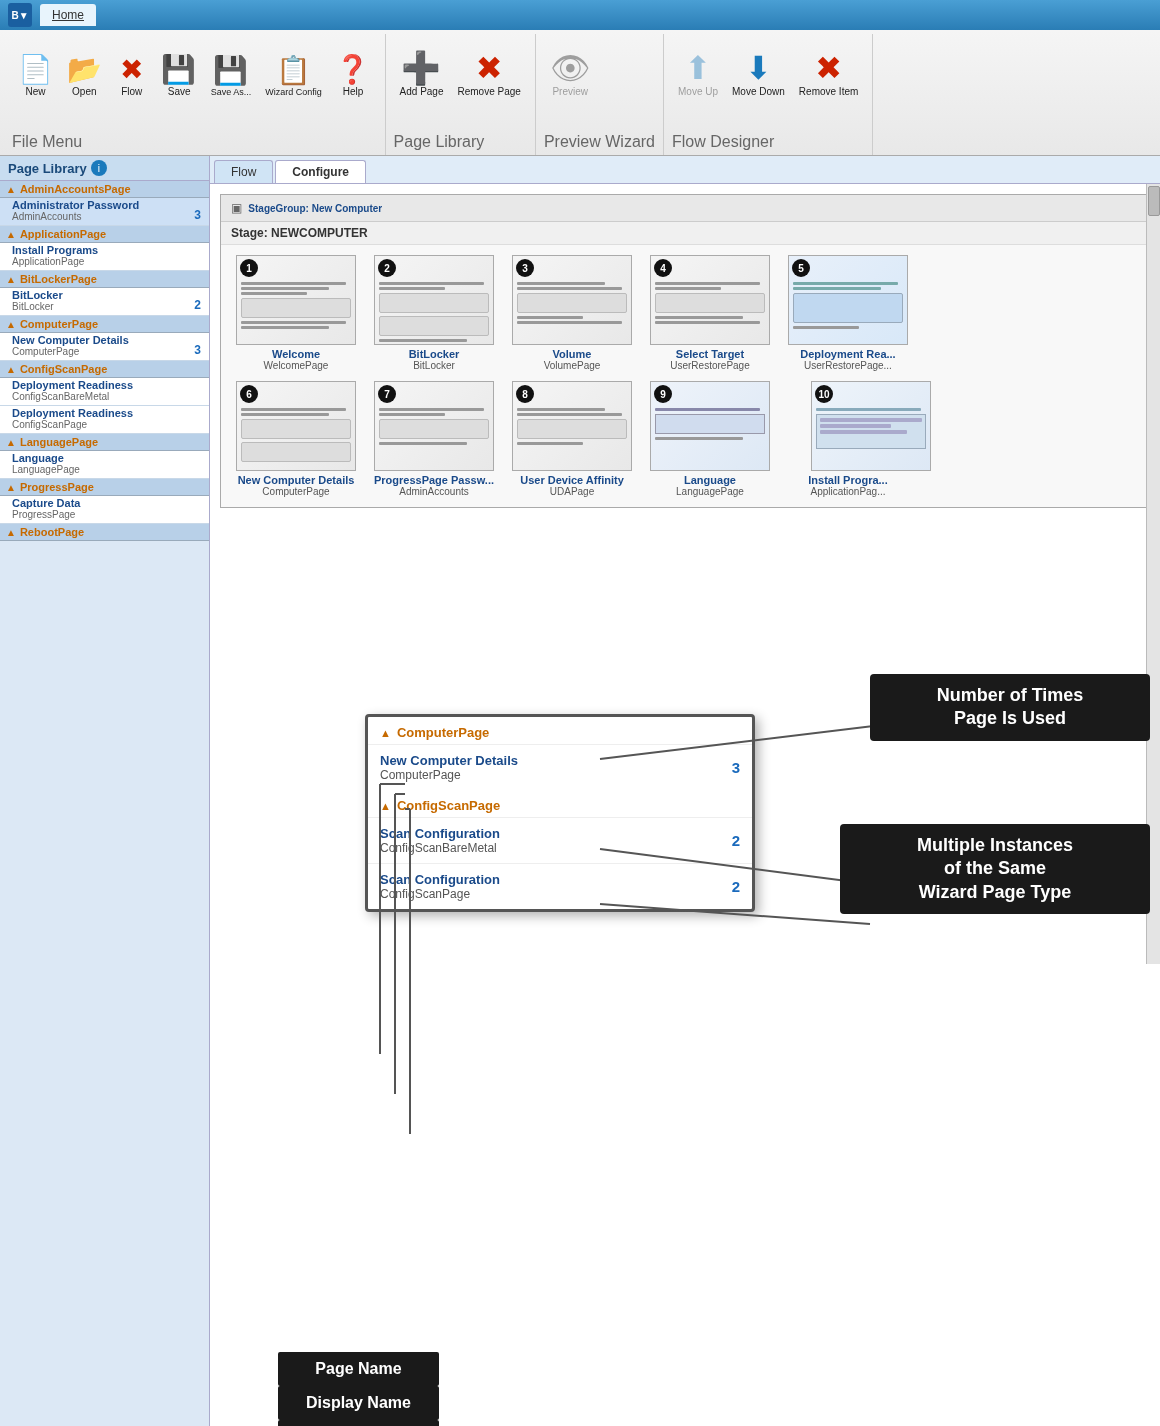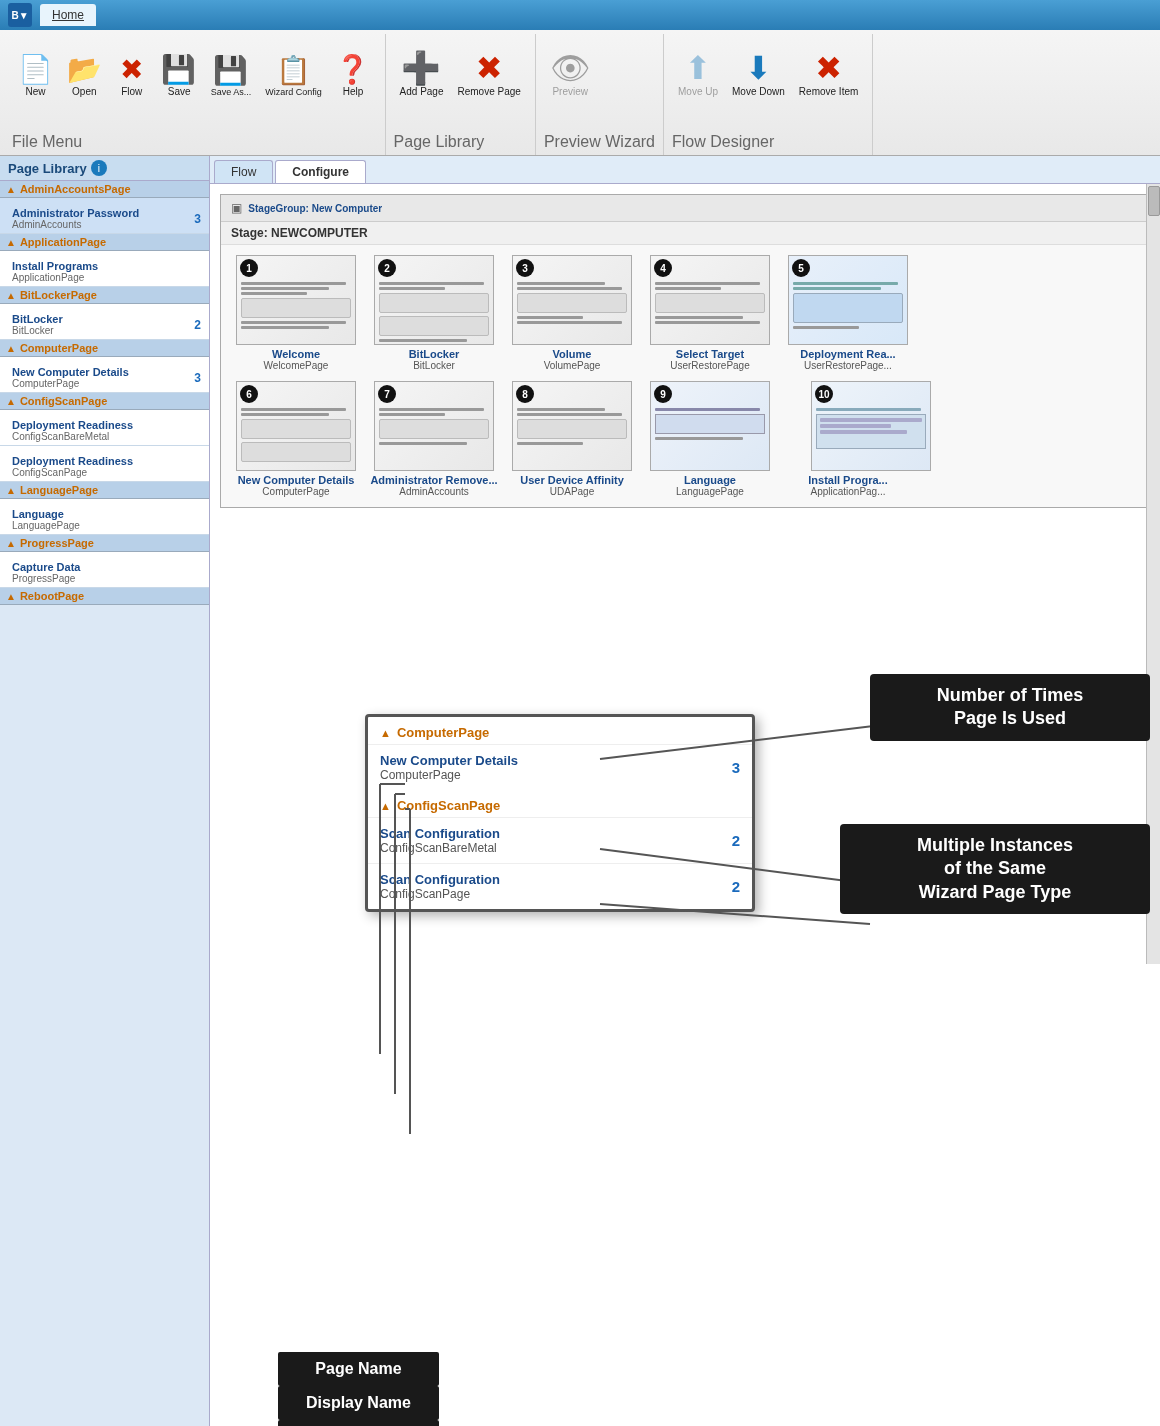--- a/index.html
+++ b/index.html
@@ -25,21 +25,21 @@
     .main-container { display: flex; height: calc(1426px - 98px); }
 
     
     .sidebar { width: 210px; background: #dce8f5; border-right: 1px solid #aac; display: flex; flex-direction: column; flex-shrink: 0; overflow: hidden; }
     .sidebar-header { display: flex; align-items: center; padding: 4px 8px; background: #c8ddf0; border-bottom: 1px solid #aac; gap: 4px; }
     .sidebar-title { font-weight: bold; font-size: 13px; color: #1a4a7a; }
     .sidebar-info-icon { width: 16px; height: 16px; border-radius: 50%; background: #1a7abc; color: white; font-size: 10px; display: flex; align-items: center; justify-content: center; cursor: pointer; }
     .sidebar-content { overflow-y: auto; flex: 1; }
     .sidebar-group-header { display: flex; align-items: center; padding: 2px 6px; background: #b8d0e8; border-bottom: 1px solid #9ab; cursor: pointer; font-size: 11px; color: #c66a00; font-weight: bold; }
     .sidebar-group-arrow { margin-right: 4px; font-size: 10px; }
-    .sidebar-item { display: flex; align-items: center; padding: 9px 8px 3px 12px; border-bottom: 1px solid #c8d8e8; cursor: pointer; background: white; }
+    .sidebar-item { display: flex; align-items: flex-end; padding: 1px 8px 3px 12px; border-bottom: 1px solid #c8d8e8; cursor: pointer; background: white; }
     .sidebar-item:hover, .sidebar-item.selected { background: #cde0f5; }
     .sidebar-item-text { flex: 1; }
     .sidebar-item-name { font-weight: bold; color: #1a4a8a; font-size: 11px; }
     .sidebar-item-type { color: #666; font-size: 10px; }
     .sidebar-item-count { color: #1a6abc; font-weight: bold; font-size: 12px; margin-left: 4px; min-width: 14px; text-align: right; }
 
     
     .right-panel { flex: 1; display: flex; flex-direction: column; background: white; overflow: hidden; }
     .tab-bar { display: flex; background: #e0ecf8; border-bottom: 1px solid #aac; padding: 4px 4px 0; gap: 2px; }
     .tab { padding: 4px 16px; border: 1px solid #aac; border-bottom: none; border-radius: 3px 3px 0 0; cursor: pointer; font-size: 12px; background: #d0e4f5; color: #333; }
@@ -398,21 +398,21 @@
           <div class="page-thumb">
             <div class="page-thumb-img">
               <div class="page-num">7</div>
               <div class="lines" style="margin-top:20px;">
                 <div class="line long"></div>
                   <div class="line short"></div>
                 <div class="box"></div>
                   <div class="line med"></div>
               </div>
             </div>
-            <div class="page-thumb-label">Administrator Remove...</div>
+            <div class="page-thumb-label">ProgressPage Passw...</div>
             <div class="page-thumb-type">AdminAccounts</div>
           </div>
 
           <div class="page-thumb">
             <div class="page-thumb-img">
               <div class="page-num">8</div>
               <div class="lines" style="margin-top:20px;">
                 <div class="line med"></div>
                   <div class="line long"></div>
                 <div class="box"></div>

